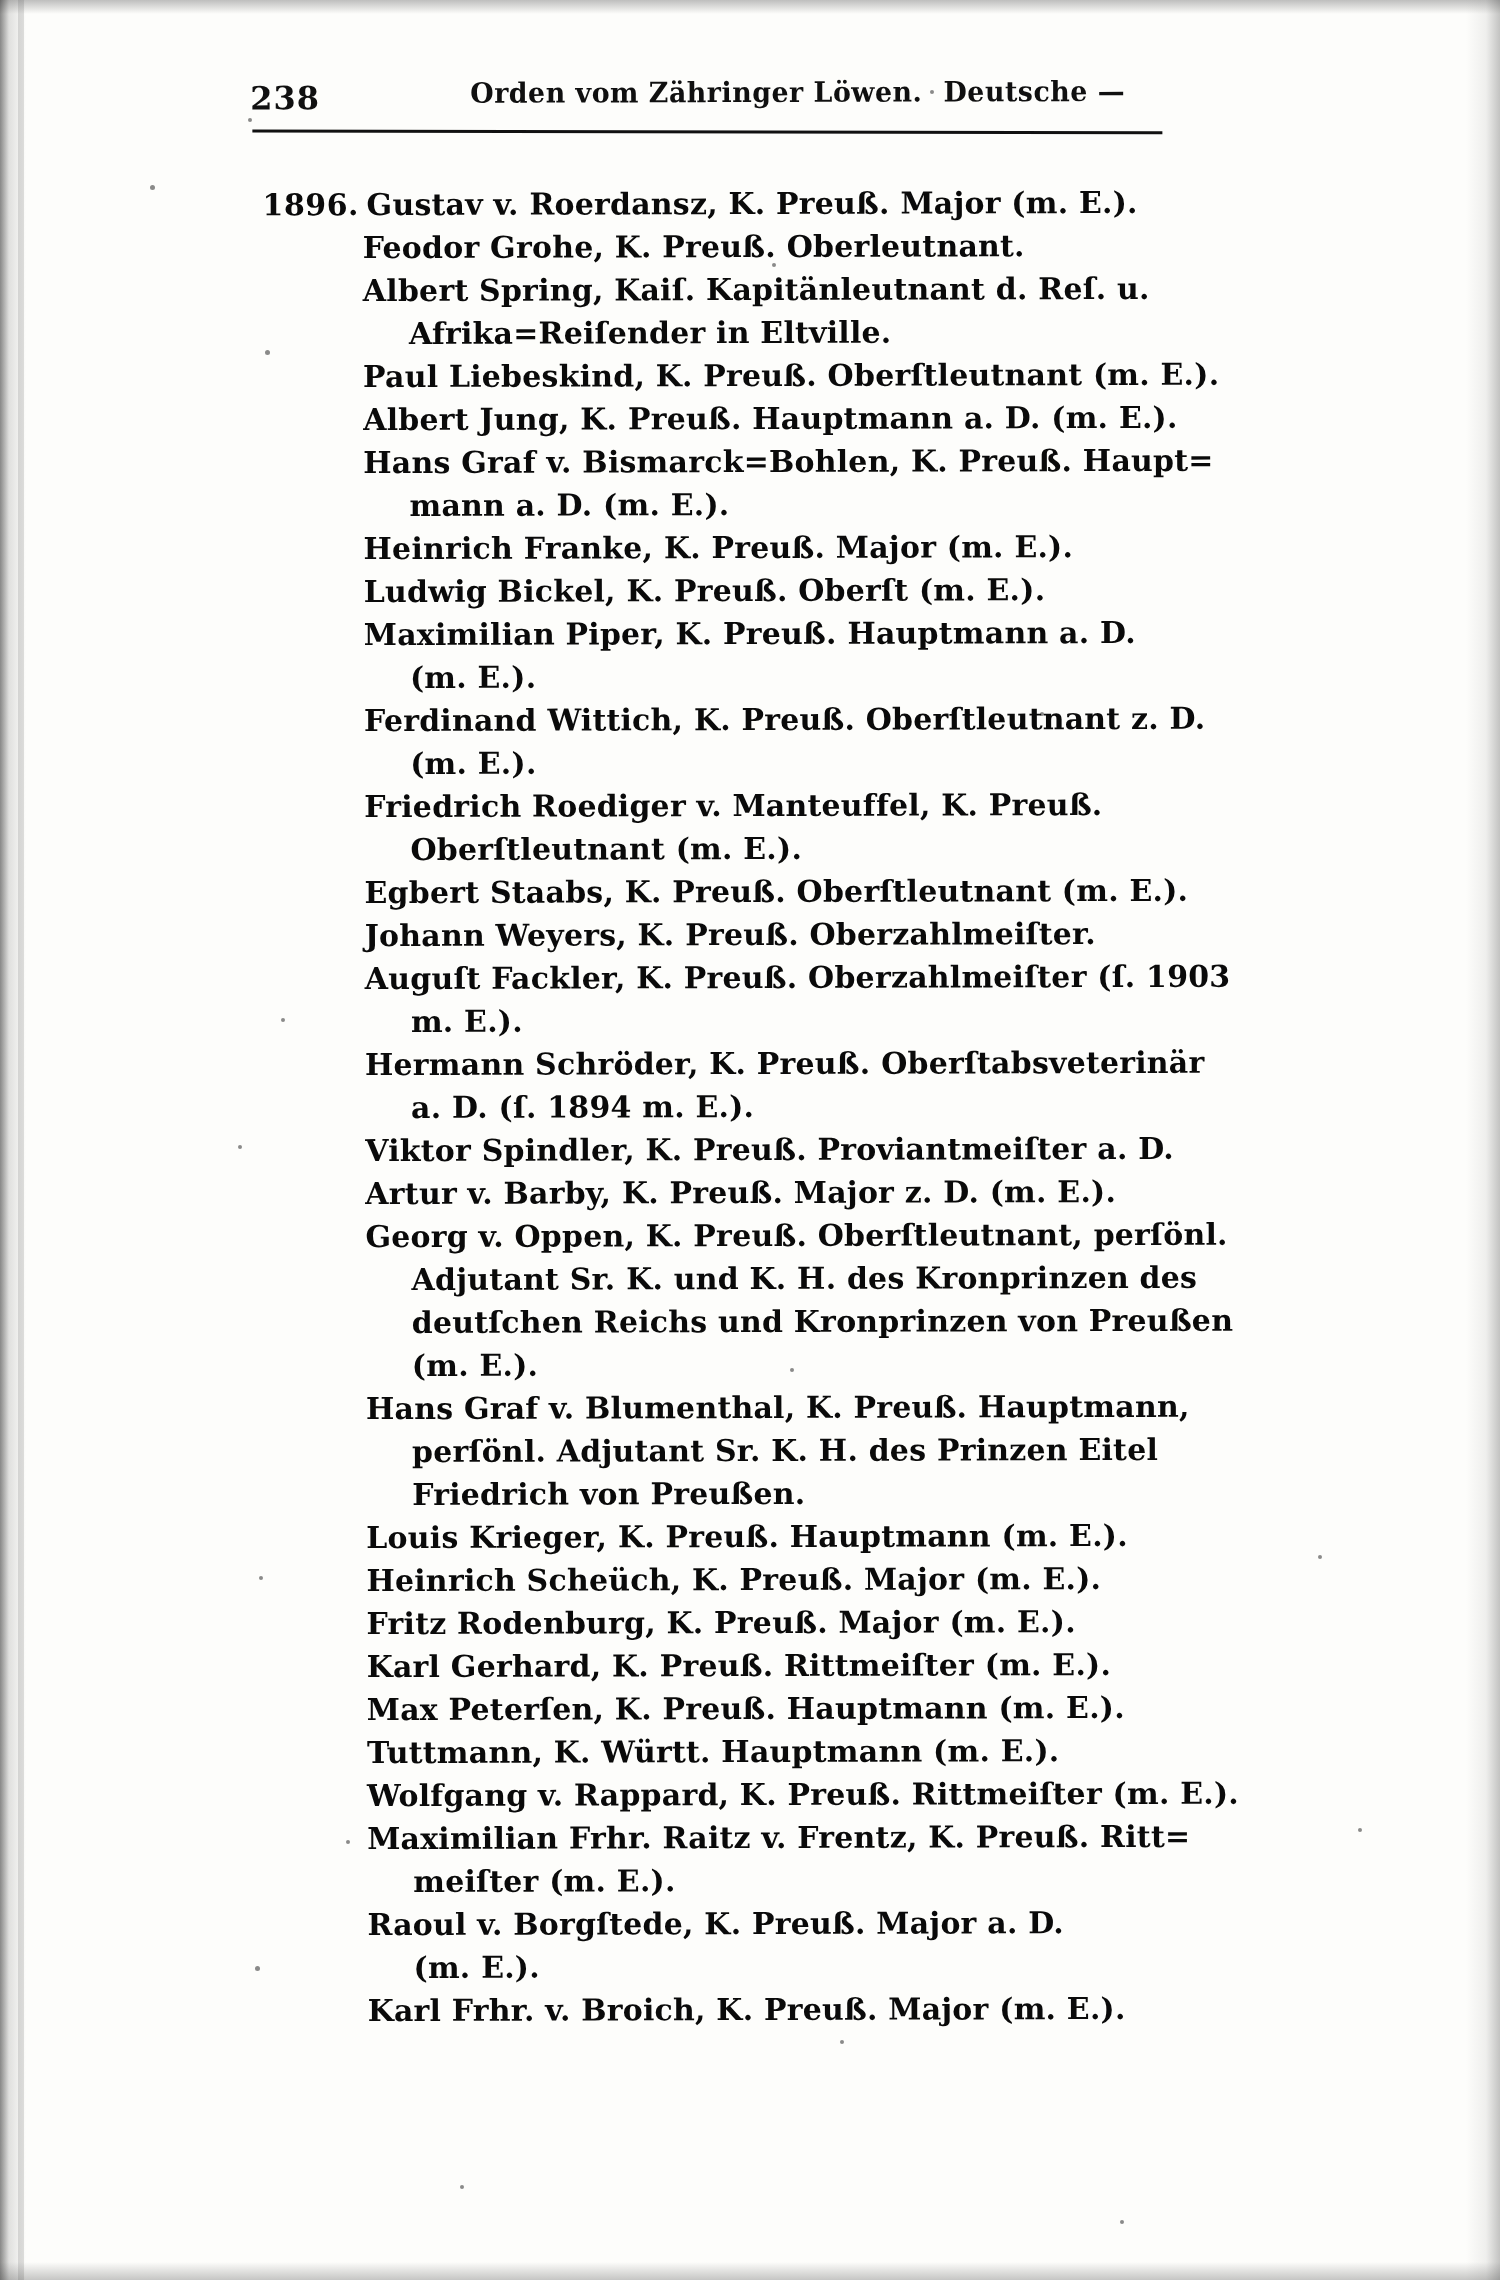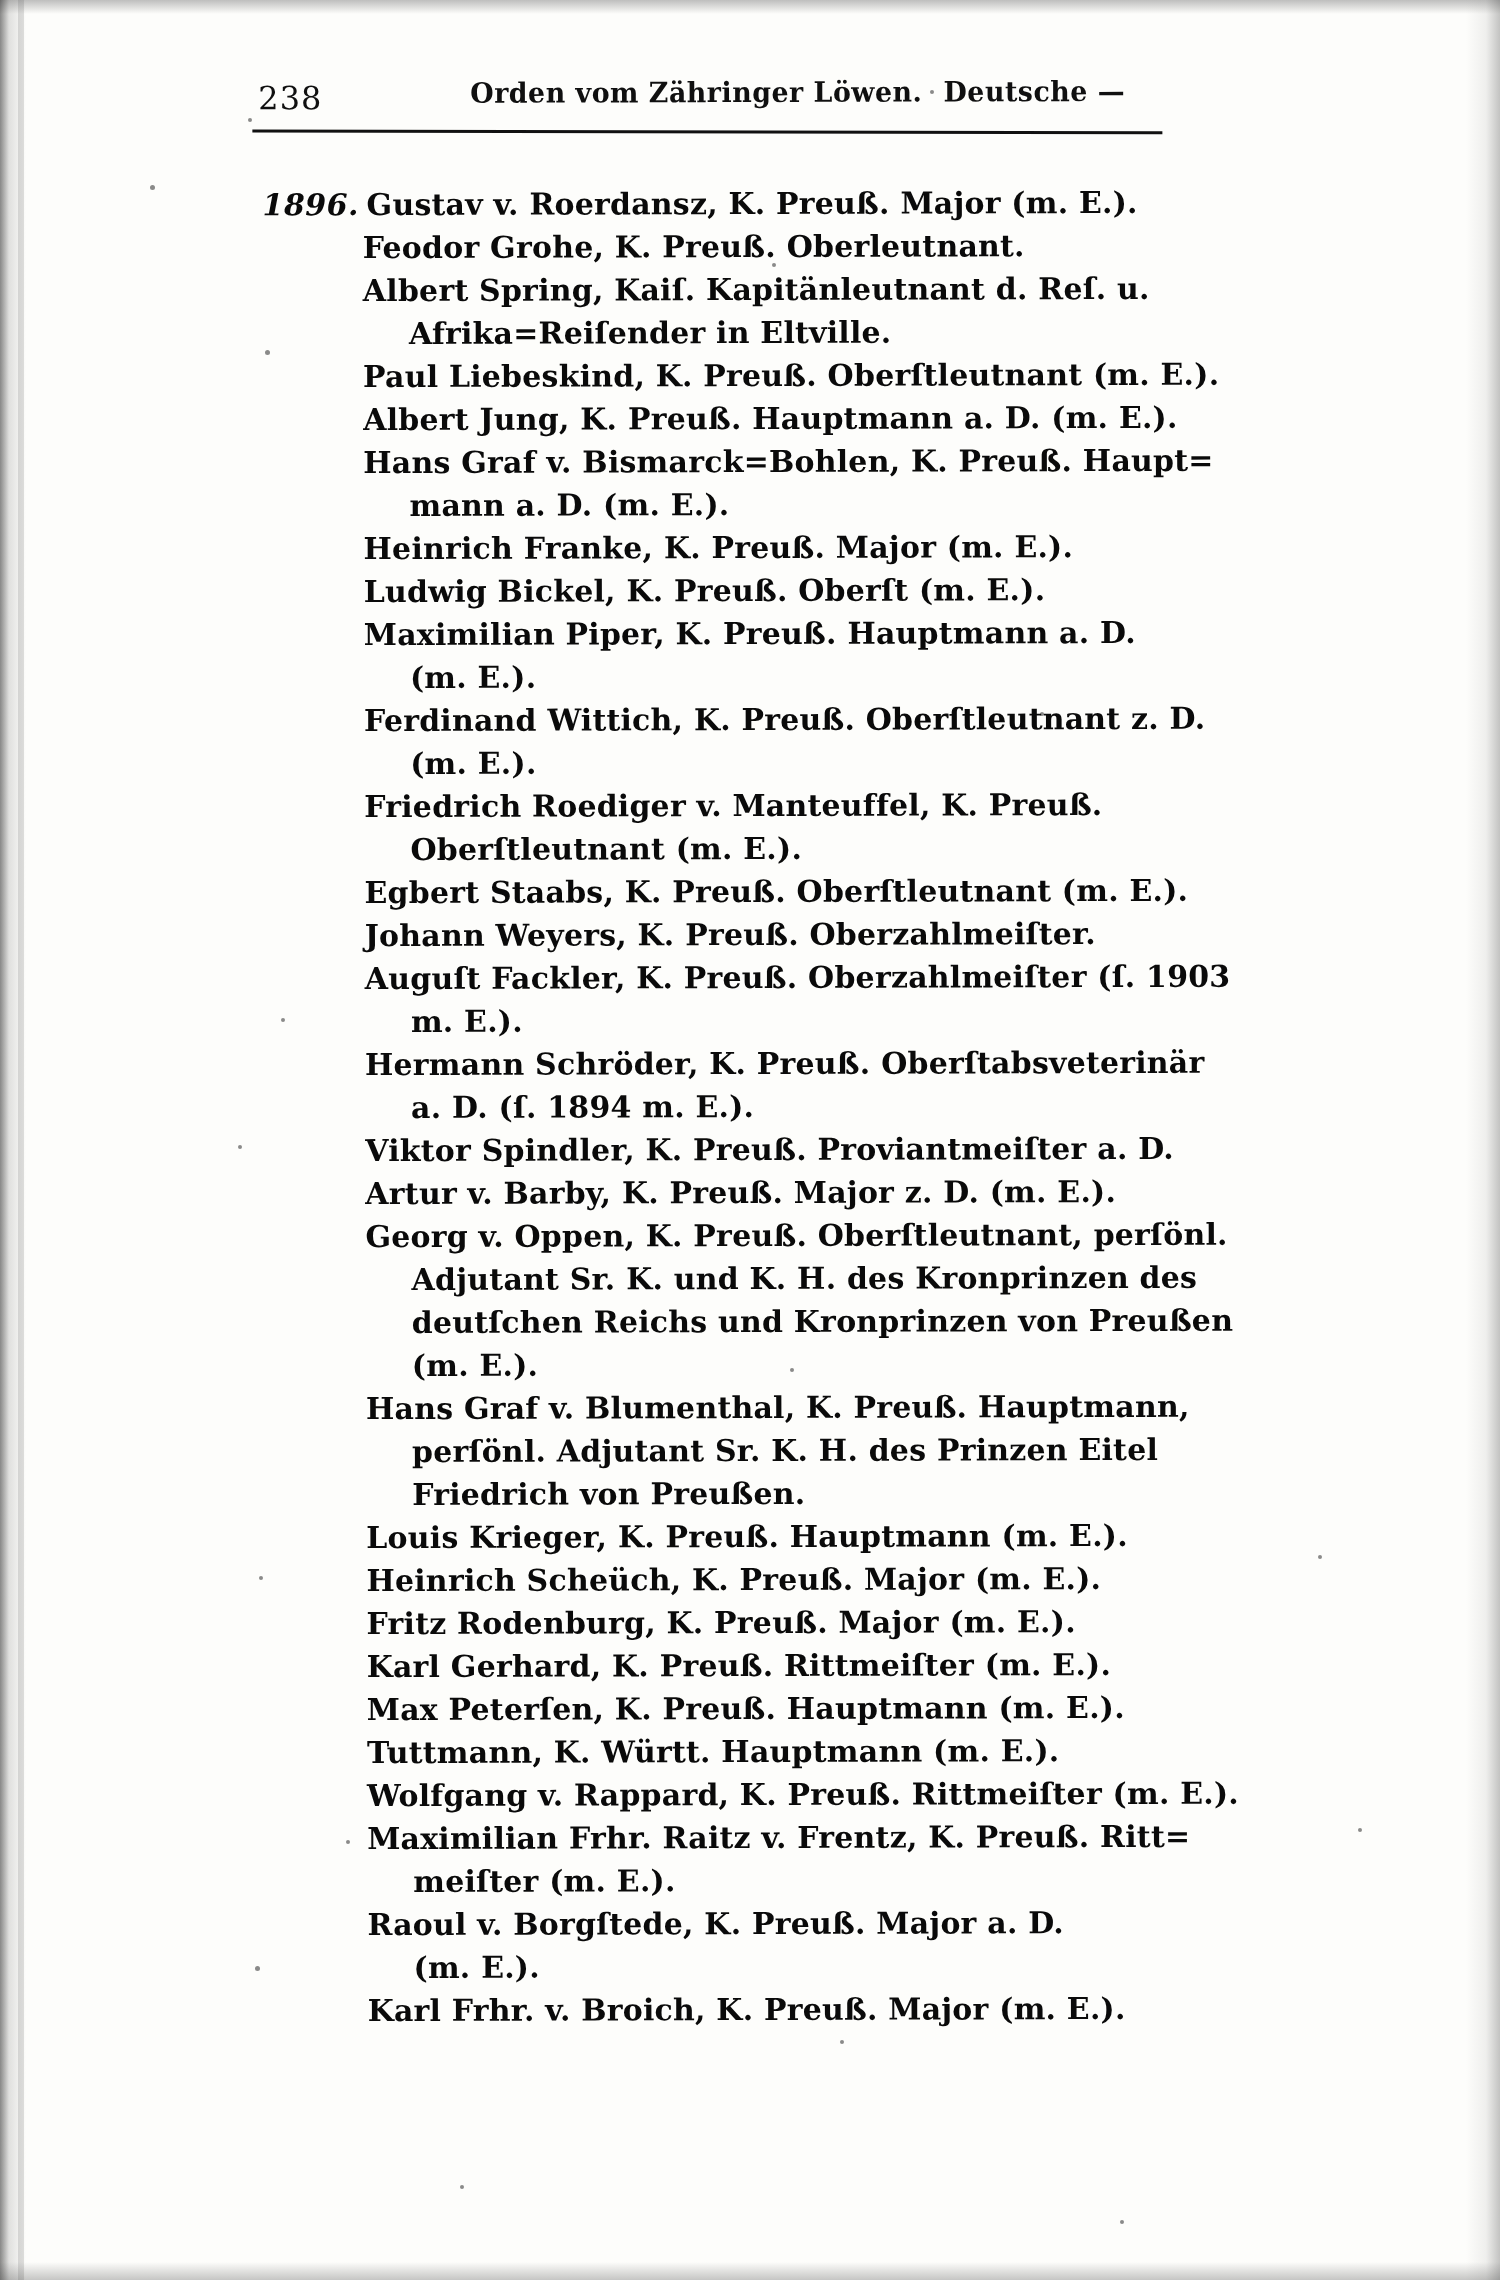--- a/index.html
+++ b/index.html
@@ -76,25 +76,25 @@
 
   
   .running-head {
     position: absolute;
     left: 0; top: 78px;
     width: 1500px;
     height: 46px;
   }
   .folio {
     position: absolute;
-    left: 258px;
+    left: 250px;
     top: 0;
     font-family: "DejaVu Serif", "Liberation Serif", serif;
     font-size: 32px;
-    font-weight: 400;
+    font-weight: 700;
     letter-spacing: 1px;
     color: #101010;
   }
   .head-title {
     position: absolute;
     left: 470px;
     top: -2px;
     font-family: "DejaVu Serif", "Liberation Serif", serif;
     font-size: 28px;
     font-weight: 700;
@@ -142,21 +142,20 @@
   .lvl-year   { padding-left: 262px; text-indent: 0; }
   .lvl-first  { padding-left: 362px; }
   .lvl-cont   { padding-left: 408px; }
 
   
   .entry-line .yr {
     display: inline-block;
     width: 104px;
     font-weight: 700;
     letter-spacing: 0.5px;
-    font-style: italic;
   }
 
   
   .content-skew {
     transform: rotate(-0.16deg);
     transform-origin: 50% 0%;
   }
 </style>
 </head>
 <body>

